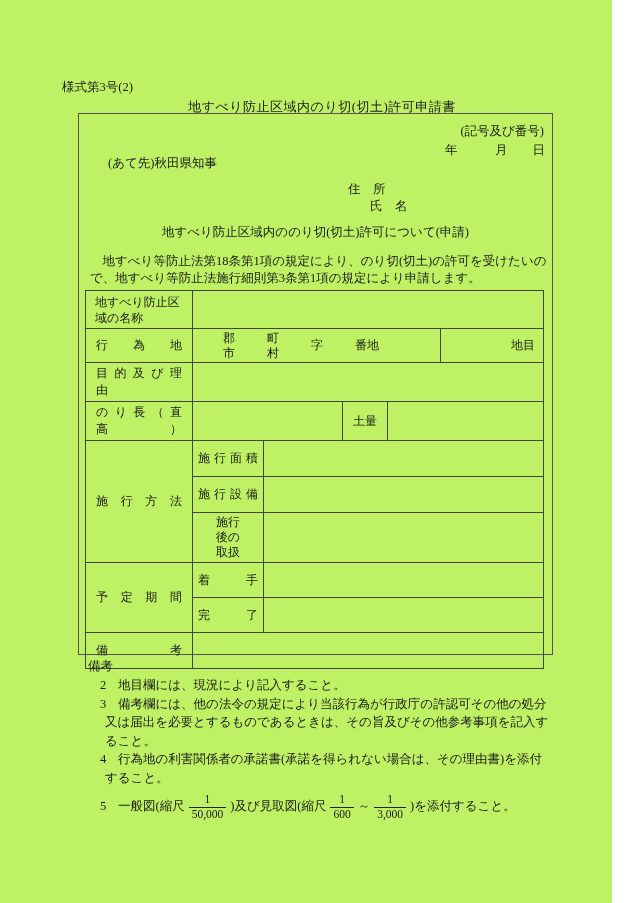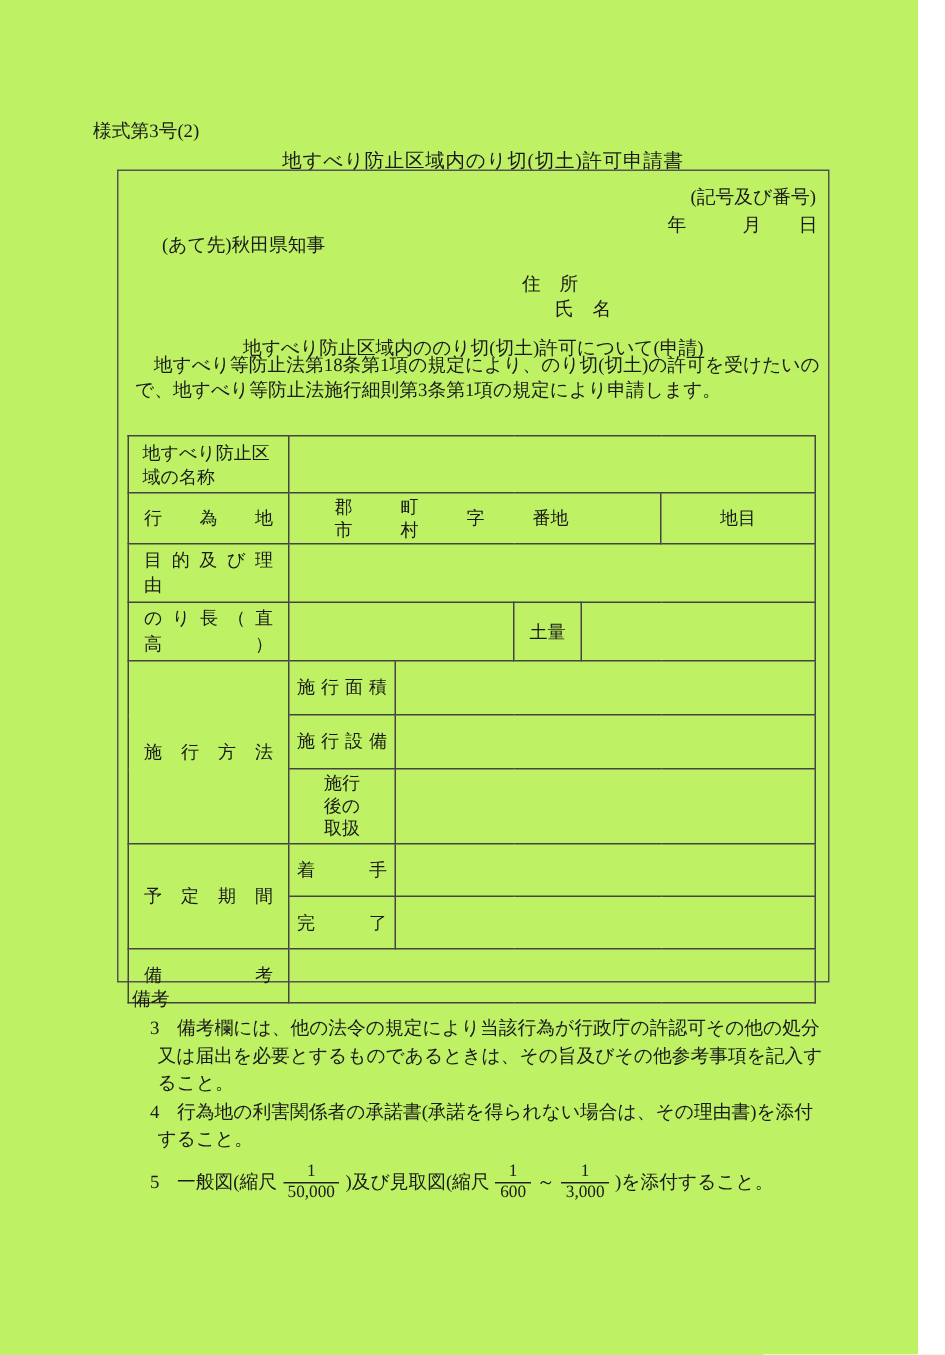--- a/index.html
+++ b/index.html
@@ -25,38 +25,38 @@
   .ref-line   { position: absolute; top: 9px;  right: 8px; font-size: 12.5px; }
   .date-line  { position: absolute; top: 28px; right: 7px; font-size: 12.5px; }
   .addressee  { position: absolute; left: 29px; top: 41px; font-size: 12.5px; }
   .addr-label { position: absolute; left: 269px; top: 67px; font-size: 12.5px; }
   .name-label { position: absolute; left: 291px; top: 84px; font-size: 12.5px; }
   .subject {
     position: absolute; left: 0; top: 110px; width: 100%;
     text-align: center; font-size: 12.5px;
   }
   .body-text {
-    position: absolute; left: 11px; top: 121px; width: 457px;
+    position: absolute; left: 11px; top: 139px; width: 457px;
     font-size: 12.5px; line-height: 16.5px; text-indent: 12.5px;
   }
   .form-table {
     position: absolute; left: 6px; top: 176px;
     width: 458px; border-collapse: collapse; table-layout: fixed;
   }
   .form-table td {
     border: 1px solid #444; font-size: 12px;
     padding: 2px 6px; vertical-align: middle;
     overflow: hidden;
   }
   td.lbl       { padding: 2px 10px; text-align: justify; text-align-last: justify; }
   td.lbl-plain { padding: 2px 9px;  text-align: left; line-height: 16px; margin-top: 16px; }
   td.sub       { padding: 2px 5px;  text-align: justify; text-align-last: justify; }
   td.sub-plain { padding: 2px 20px;  text-align: center; line-height: 15px; }
   td.soil      { padding: 2px 2px;  text-align: center; }
-  td.landcat   { padding: 2px 8px;  text-align: center; }
+  td.landcat   { padding: 2px 8px;  text-align: right; }
   td.val       { }
   .site-flex { display: flex; align-items: center; gap: 32px; padding-left: 30px; }
   .stack { display: inline-flex; flex-direction: column; text-align: center; line-height: 1.2; }
   .notes { position: absolute; left: 88px; top: 657px; width: 462px; font-size: 12.5px; }
   .notes-heading { line-height: 19px; }
   .note-item { margin-left: 12px; padding-left: 5px; text-indent: -5px; line-height: 18.5px; }
   .note-num { display: inline-block; width: 18px; text-indent: 0; }
   .note5 { margin-top: 6px; }
   .frac {
     display: inline-flex; flex-direction: column; align-items: center;
@@ -152,20 +152,23 @@
           <td class="lbl">備 考</td>
           <td class="val" colspan="5"></td>
         </tr>
       </tbody>
     </table>
   </div>
 
   <div class="notes">
     <div class="notes-heading">備考</div>
     <div class="note-item">
+      <span class="note-num">2</span><span>地目欄には、現況により記入すること。</span>
+    </div>
+    <div class="note-item">
       <span class="note-num">3</span><span>備考欄には、他の法令の規定により当該行為が行政庁の許認可その他の処分又は届出を必要とするものであるときは、その旨及びその他参考事項を記入すること。</span>
     </div>
     <div class="note-item">
       <span class="note-num">4</span><span>行為地の利害関係者の承諾書(承諾を得られない場合は、その理由書)を添付すること。</span>
     </div>
     <div class="note-item note5">
       <span class="note-num">5</span><span>一般図(縮尺</span><span class="frac">
           <span class="fnum">1</span>
           <span class="fden">50,000</span>
         </span><span>)及び見取図(縮尺</span><span class="frac">

